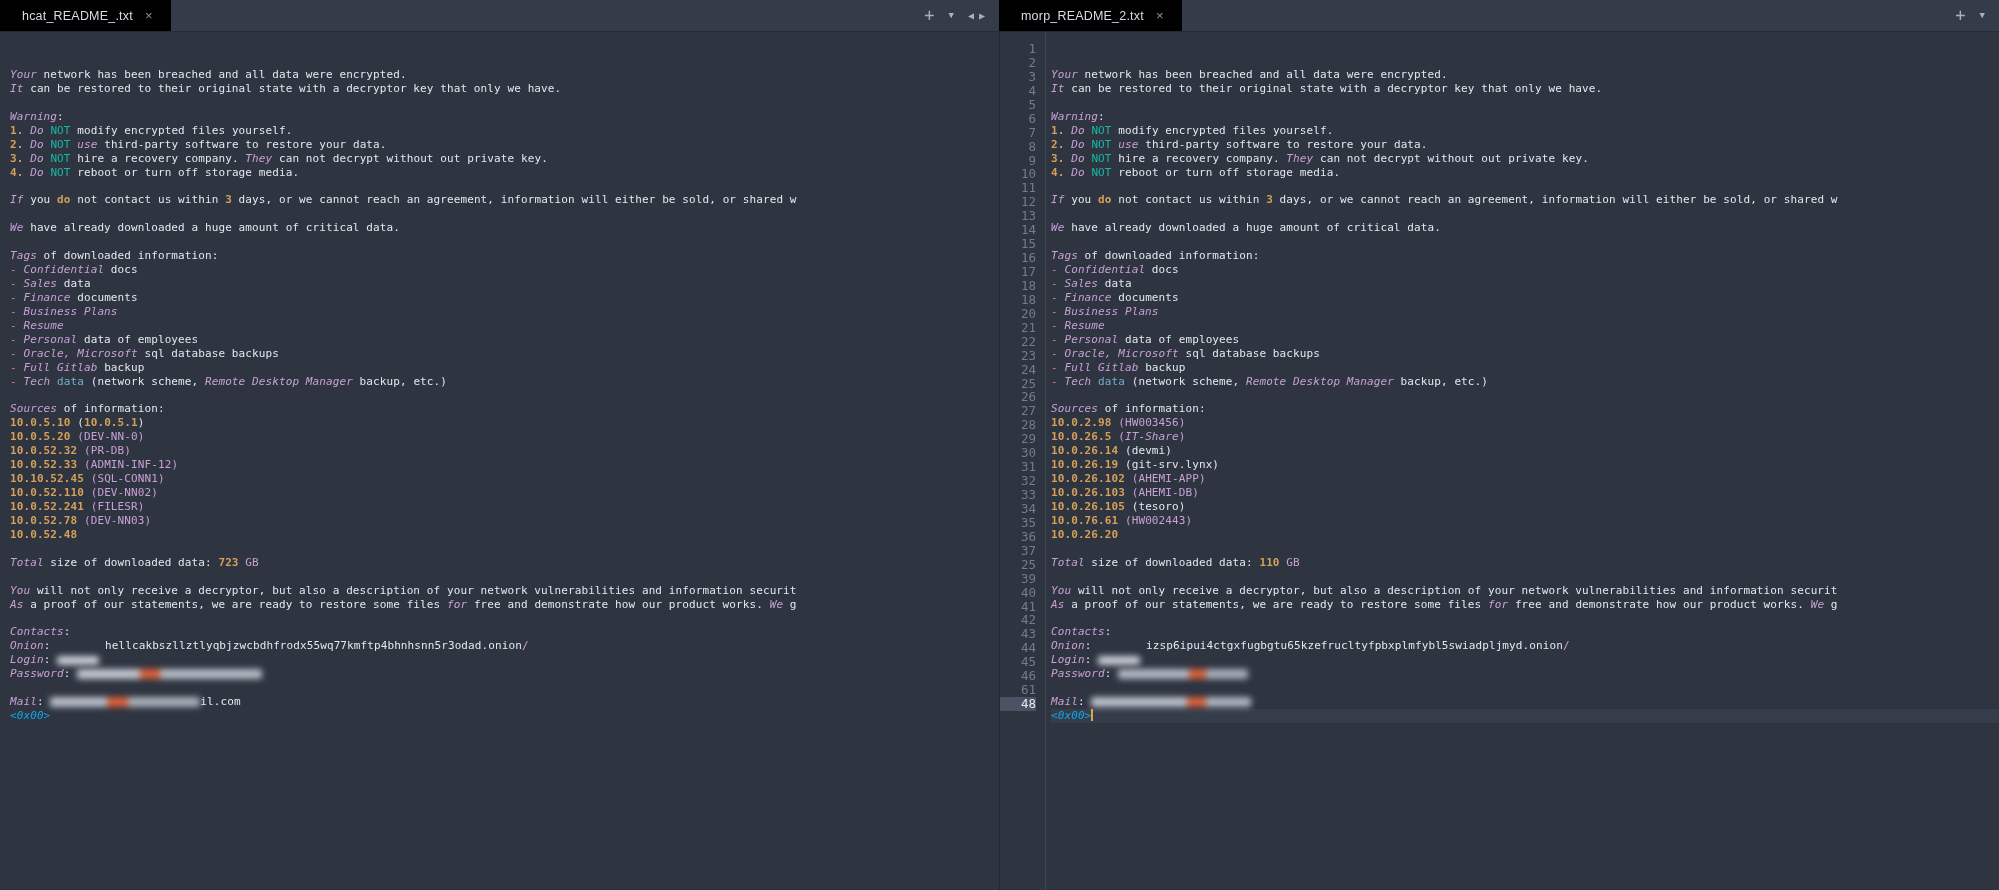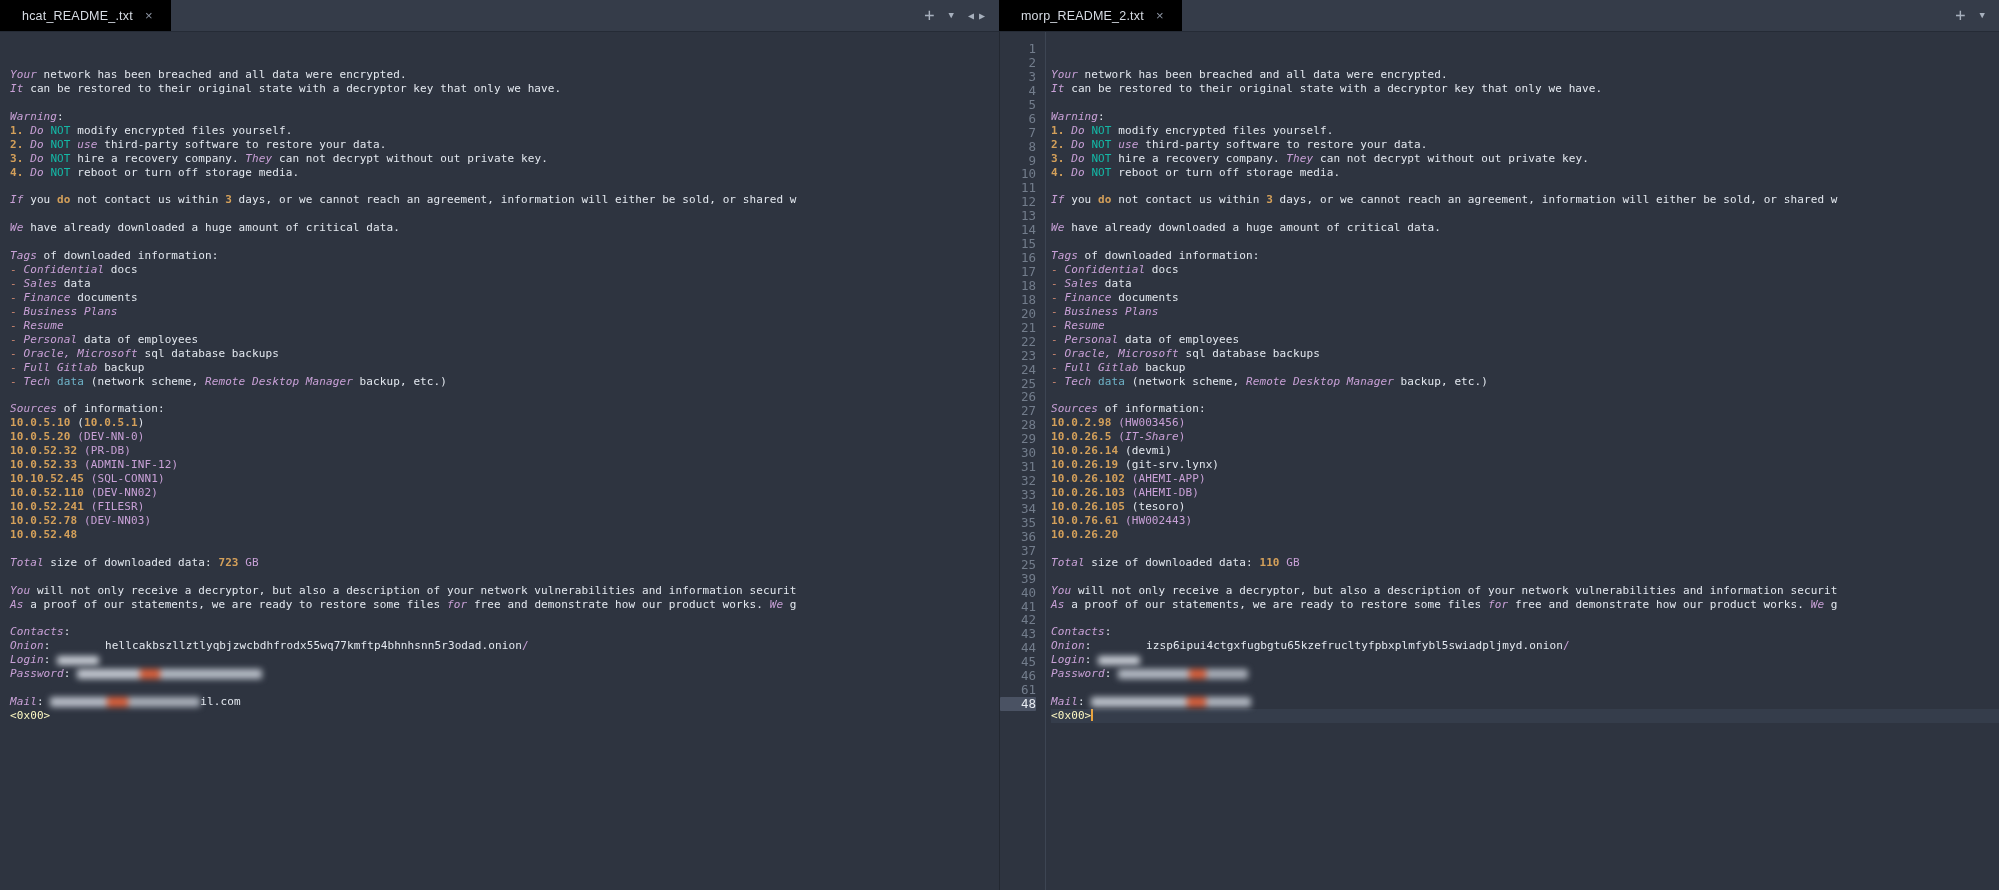--- a/index.html
+++ b/index.html
@@ -69,21 +69,21 @@
   .row.cur{ background:#353d4b; }
 
   
   .kw    { color:#c8a0d6; font-style:italic; }   
   .num   { color:#d4a05a; font-weight:bold; }    
   .not   { color:#14b8a6; }                      
   .host  { color:#c8a0d6; }                      
   .cyan  { color:#6fb3c8; }                      
   .plain { color:#e3e8ef; }
   .dash  { color:#d08a72; }
-  .nul   { color:#fef9c3; }
+  .nul   { color:#0ea5e9;font-style:italic; }
   .url   { color:#e3e8ef;margin-left:48px; }
   .urlsl { color:#c8a0d6; }
 
   .redact{ display:inline-block; vertical-align:-2px;
            border-radius:2px; filter:blur(3.2px); }
   .rd1{ width:42px;  height:9px;  background:#c9ced6; }
   .rd2{ width:150px; height:10px;
         background:linear-gradient(90deg,#b9bec8 0 38%,#d8603c 38% 52%,#aab0ba 52% 100%); }
   .rd3{ width:185px; height:10px;
         background:linear-gradient(90deg,#c3c8d1 0 34%,#d8603c 34% 45%,#b6bcc6 45% 100%); }

